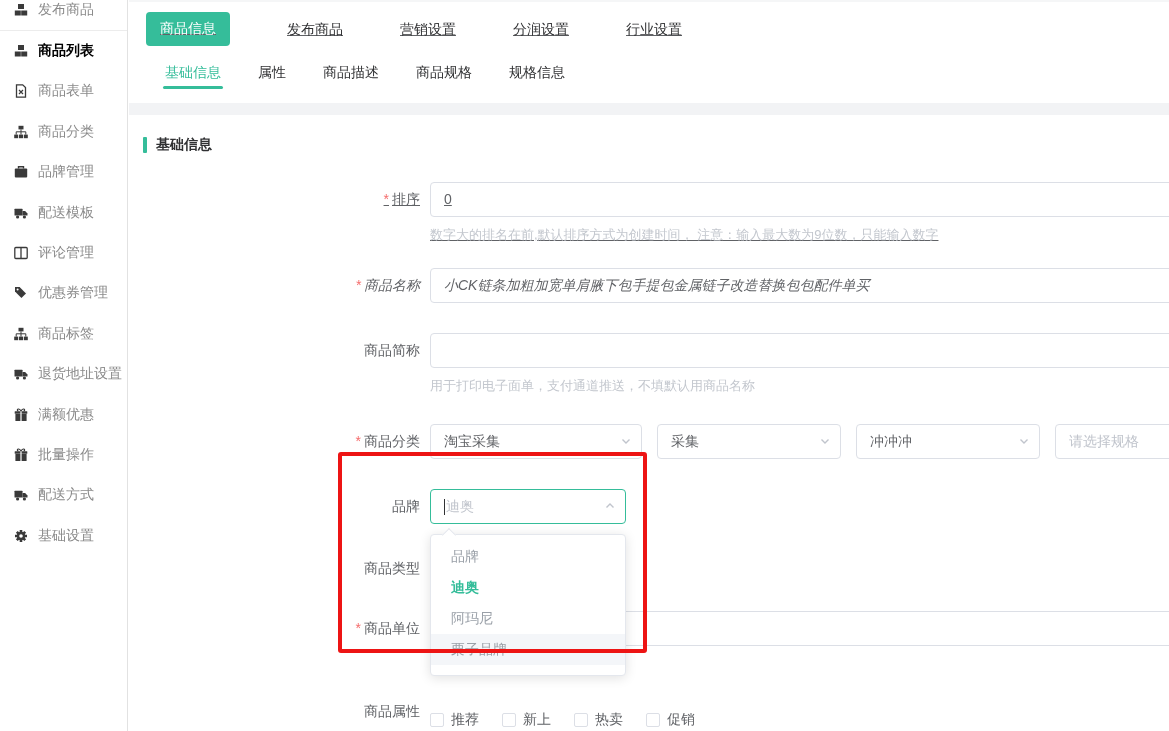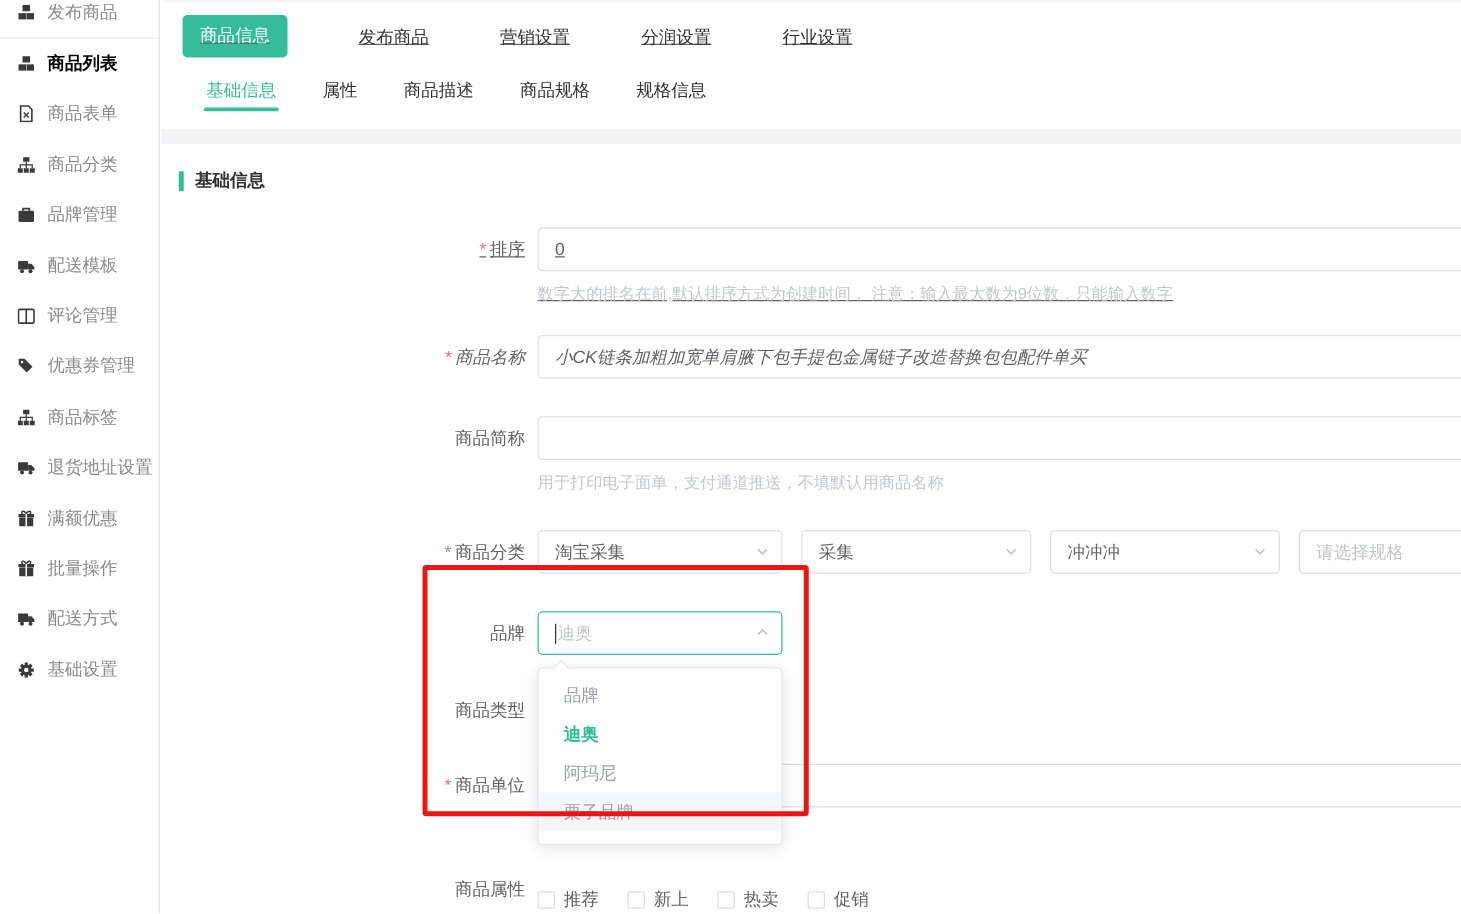--- a/index.html
+++ b/index.html
@@ -51,21 +51,21 @@
   .tinput { height:35px; line-height:33px; border:1px solid #dcdfe6; border-radius:4px;
     background:#fff; padding:0 13px; color:#606266; cursor:text; white-space:nowrap; overflow:hidden; }
   .tinput.full { width:760px; }
   .help { margin-top:9px; font-size:13px; color:#c3c7ce; line-height:18px; }
 
   .sel { height:35px; border:1px solid #dcdfe6; border-radius:4px; background:#fff;
     display:inline-flex; align-items:center; justify-content:space-between;
     padding:0 9px 0 13px; color:#606266; cursor:pointer; flex:none; }
   .sel .ph { color:#c0c4cc; }
   .sel-row { display:flex; gap:15px; }
-  .w196 { width:196px; } .w184 { width:184px; }
+  .w196 { width:212px; } .w184 { width:184px; }
 
   
   .brand-sel { width:196px; border-color:var(--accent); }
   .caret { display:inline-block; width:1px; height:16px; background:#303133; margin-right:1px; vertical-align:middle; }
 
   .dropdown { position:absolute; left:0; top:45px; width:196px; background:#fff;
     border:1px solid #e4e7ed; border-radius:4px; box-shadow:0 2px 12px rgba(0,0,0,.12);
     padding:6px 0 10px; z-index:30; }
   .dropdown::before { content:""; position:absolute; top:-5px; left:13px; width:9px; height:9px;
     background:#fff; border-left:1px solid #e4e7ed; border-top:1px solid #e4e7ed; transform:rotate(45deg); }

